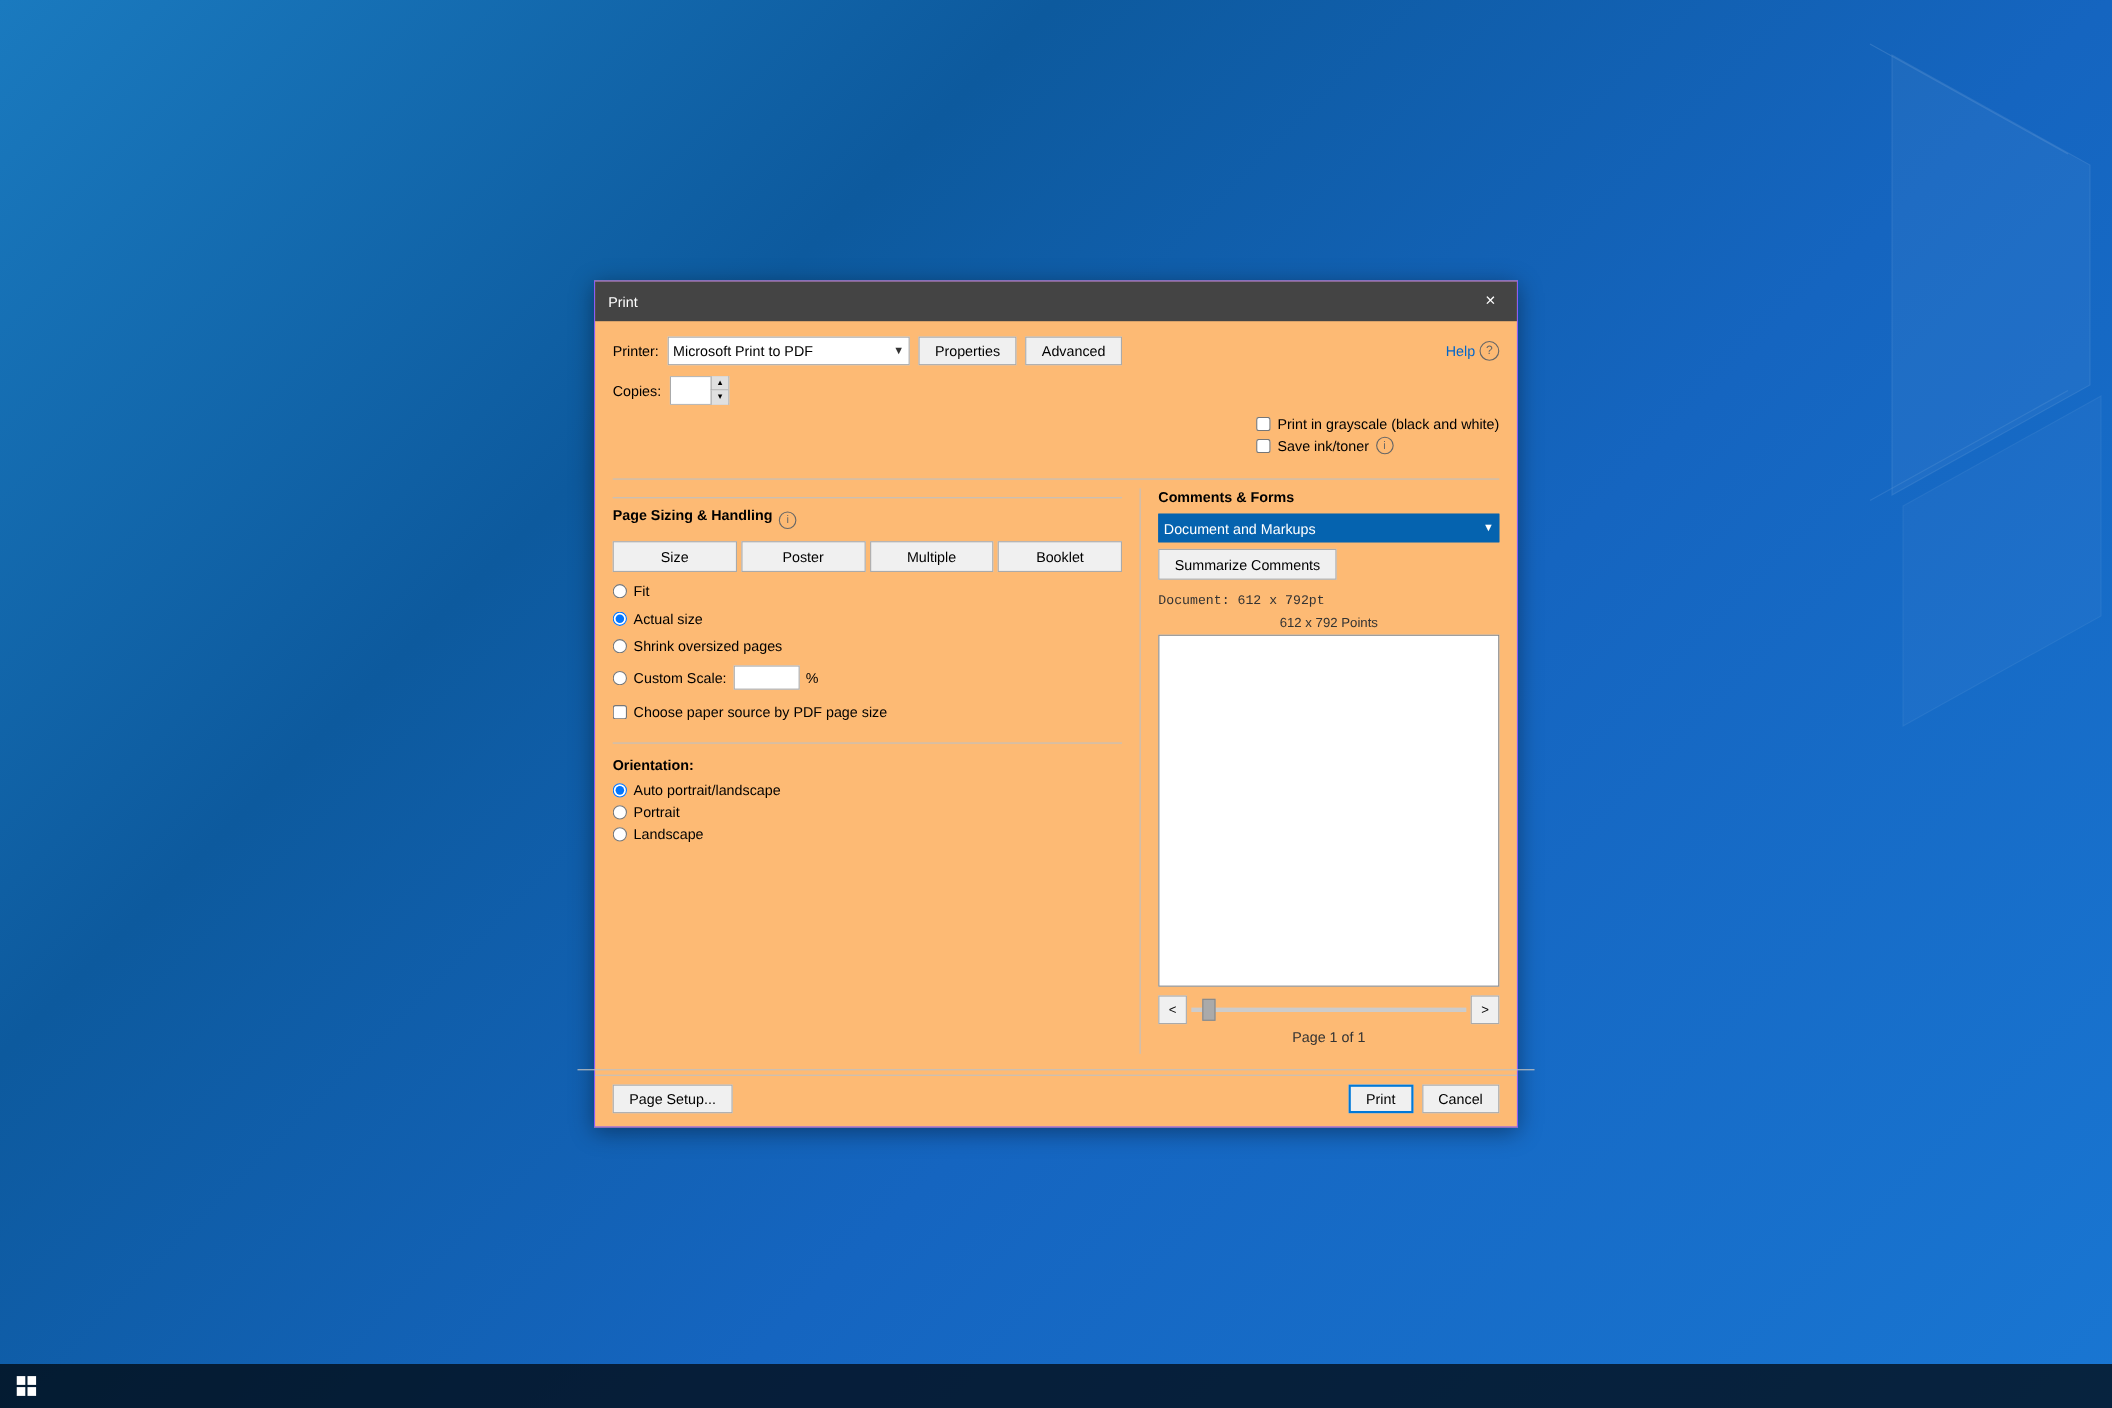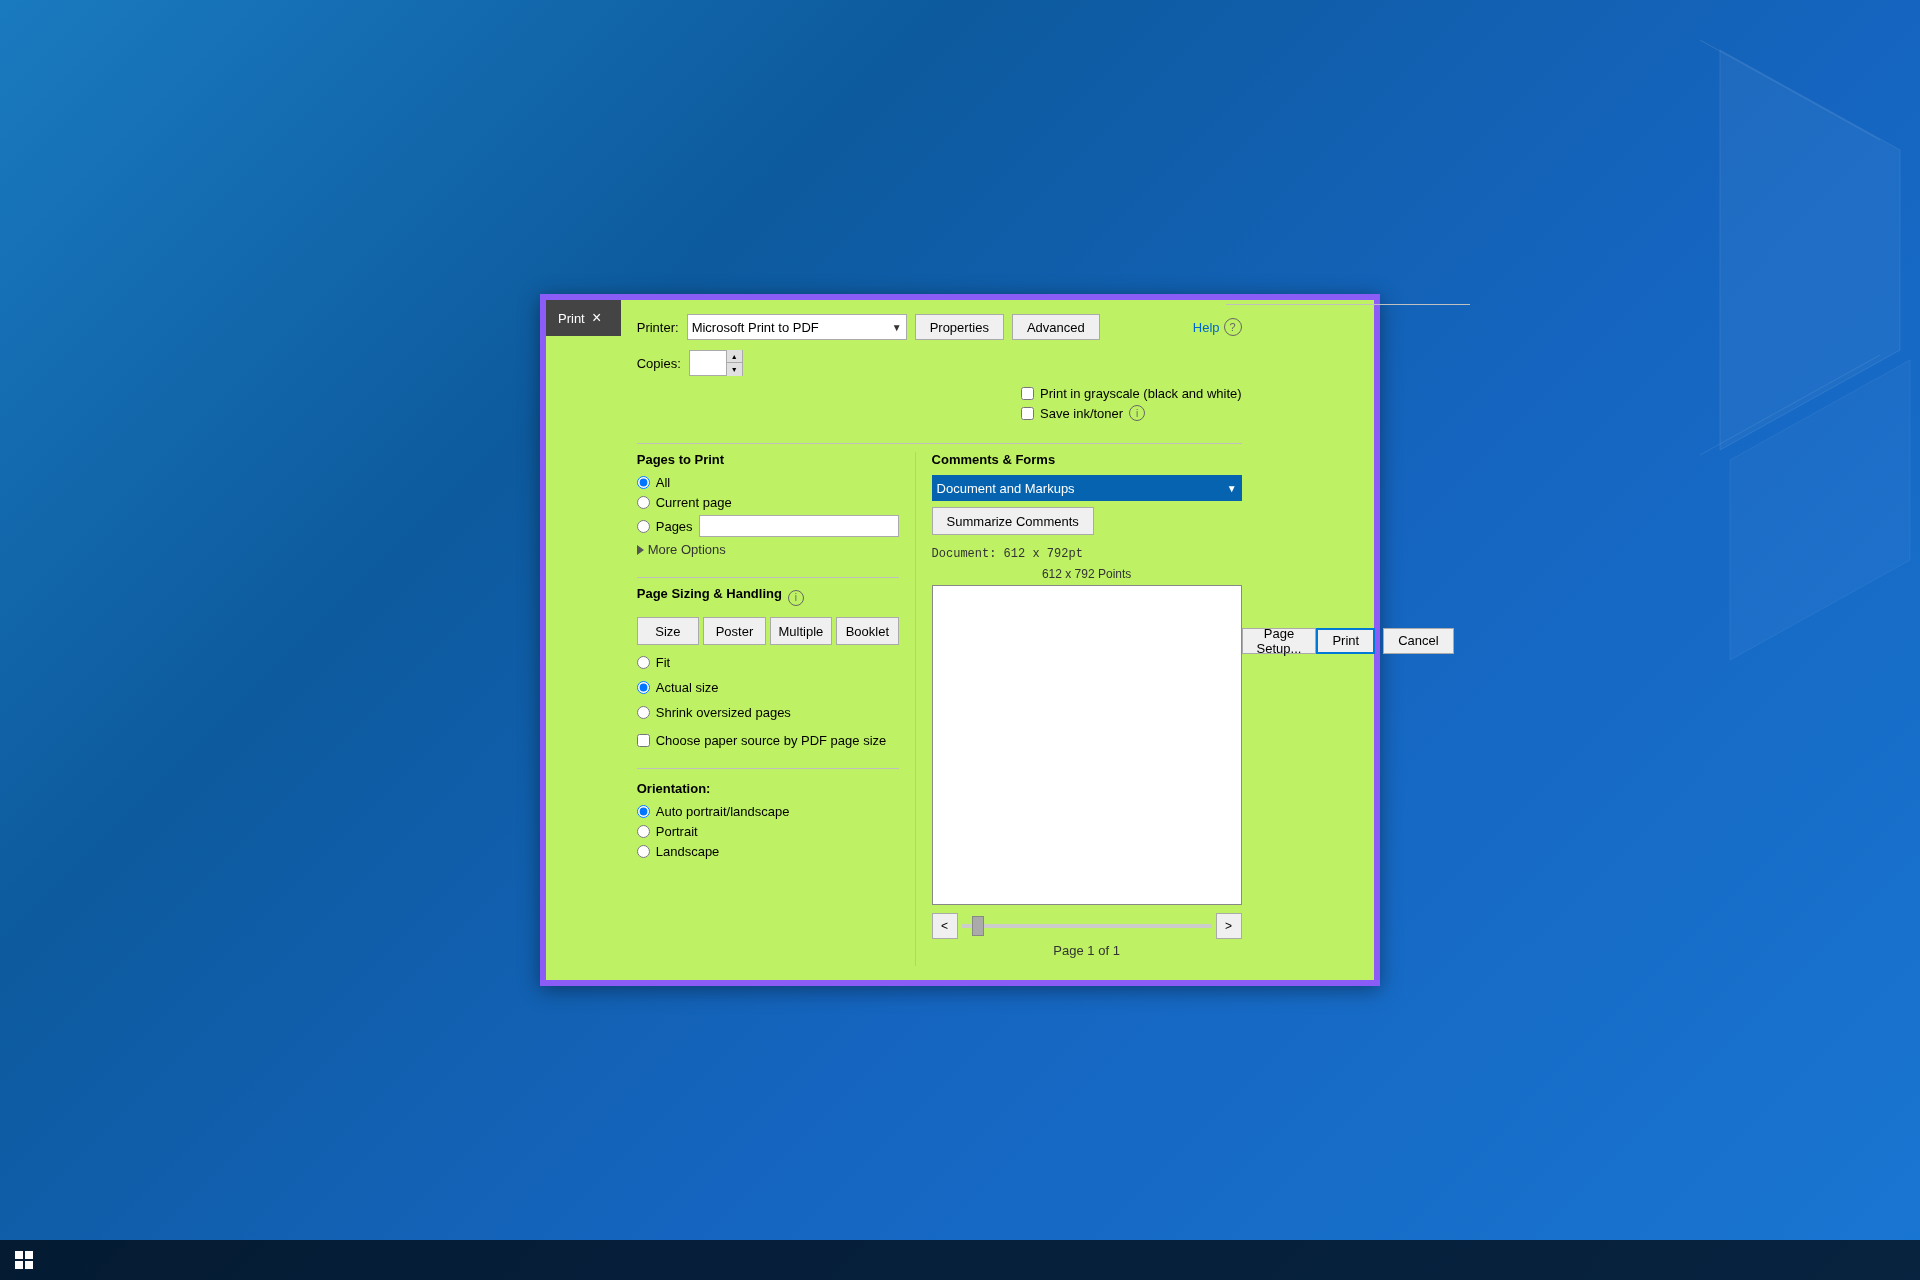--- a/index.html
+++ b/index.html
@@ -49,25 +49,25 @@
       top: 0;
       width: 400px;
       height: 700px;
       opacity: 0.6;
       pointer-events: none;
     }
 
     
     .dialog {
       width: 840px;
-      background: #bef264;
-      border: 6px solid #8b5cf6;
+      background: #fdba74;
+      border: 1px solid #8b5cf6;
       box-shadow: 0 4px 20px rgba(0,0,0,0.4);
       display: flex;
-      flex-direction: row;
+      flex-direction: column;
       position: relative;
       z-index: 5;
     }
 
     .dialog-titlebar {
       background: #444;
       color: white;
       padding: 8px 12px;
       display: flex;
       align-items: center;
@@ -543,40 +543,20 @@
         </div>
       </div>
     </div>
 
     <div class="divider"></div>
 
     <div class="main-content">
 
       <div class="left-panel">
 
-        <div class="pages-section">
-          <div class="section-title">Pages to Print</div>
-          <div class="radio-item">
-            <input type="radio" name="pages" checked="" style="">
-            <span>All</span>
-          </div>
-          <div class="radio-item">
-            <input type="radio" name="pages" style="">
-            <span>Current page</span>
-          </div>
-          <div class="radio-item">
-            <input type="radio" name="pages" style="">
-            <span>Pages</span>
-            <input type="text" class="pages-input" style="">
-          </div>
-          <div class="more-options">
-            <span class="triangle"></span>
-            <span>More Options</span>
-          </div>
-        </div>
 
         <div class="divider"></div>
 
         <div class="sizing-section">
           <div class="sizing-header">
             <span class="section-title">Page Sizing &amp; Handling</span>
             <span class="info-icon">i</span>
           </div>
           <div class="sizing-tabs">
             <button class="sizing-tab">Size</button>
@@ -590,20 +570,26 @@
               <span>Fit</span>
             </div>
             <div class="radio-item">
               <input type="radio" name="sizing" checked="" style="">
               <span>Actual size</span>
             </div>
             <div class="radio-item">
               <input type="radio" name="sizing" style="">
               <span>Shrink oversized pages</span>
             </div>
+            <div class="radio-item scale-row">
+              <input type="radio" name="sizing" style="">
+              <span>Custom Scale:</span>
+              <input type="text" class="scale-input" style="">
+              <span>%</span>
+            </div>
           </div>
           <div class="paper-source-row">
             <input type="checkbox" style="">
             <span>Choose paper source by PDF page size</span>
           </div>
         </div>
 
         <div class="divider"></div>
 
         <div class="orientation-section">

